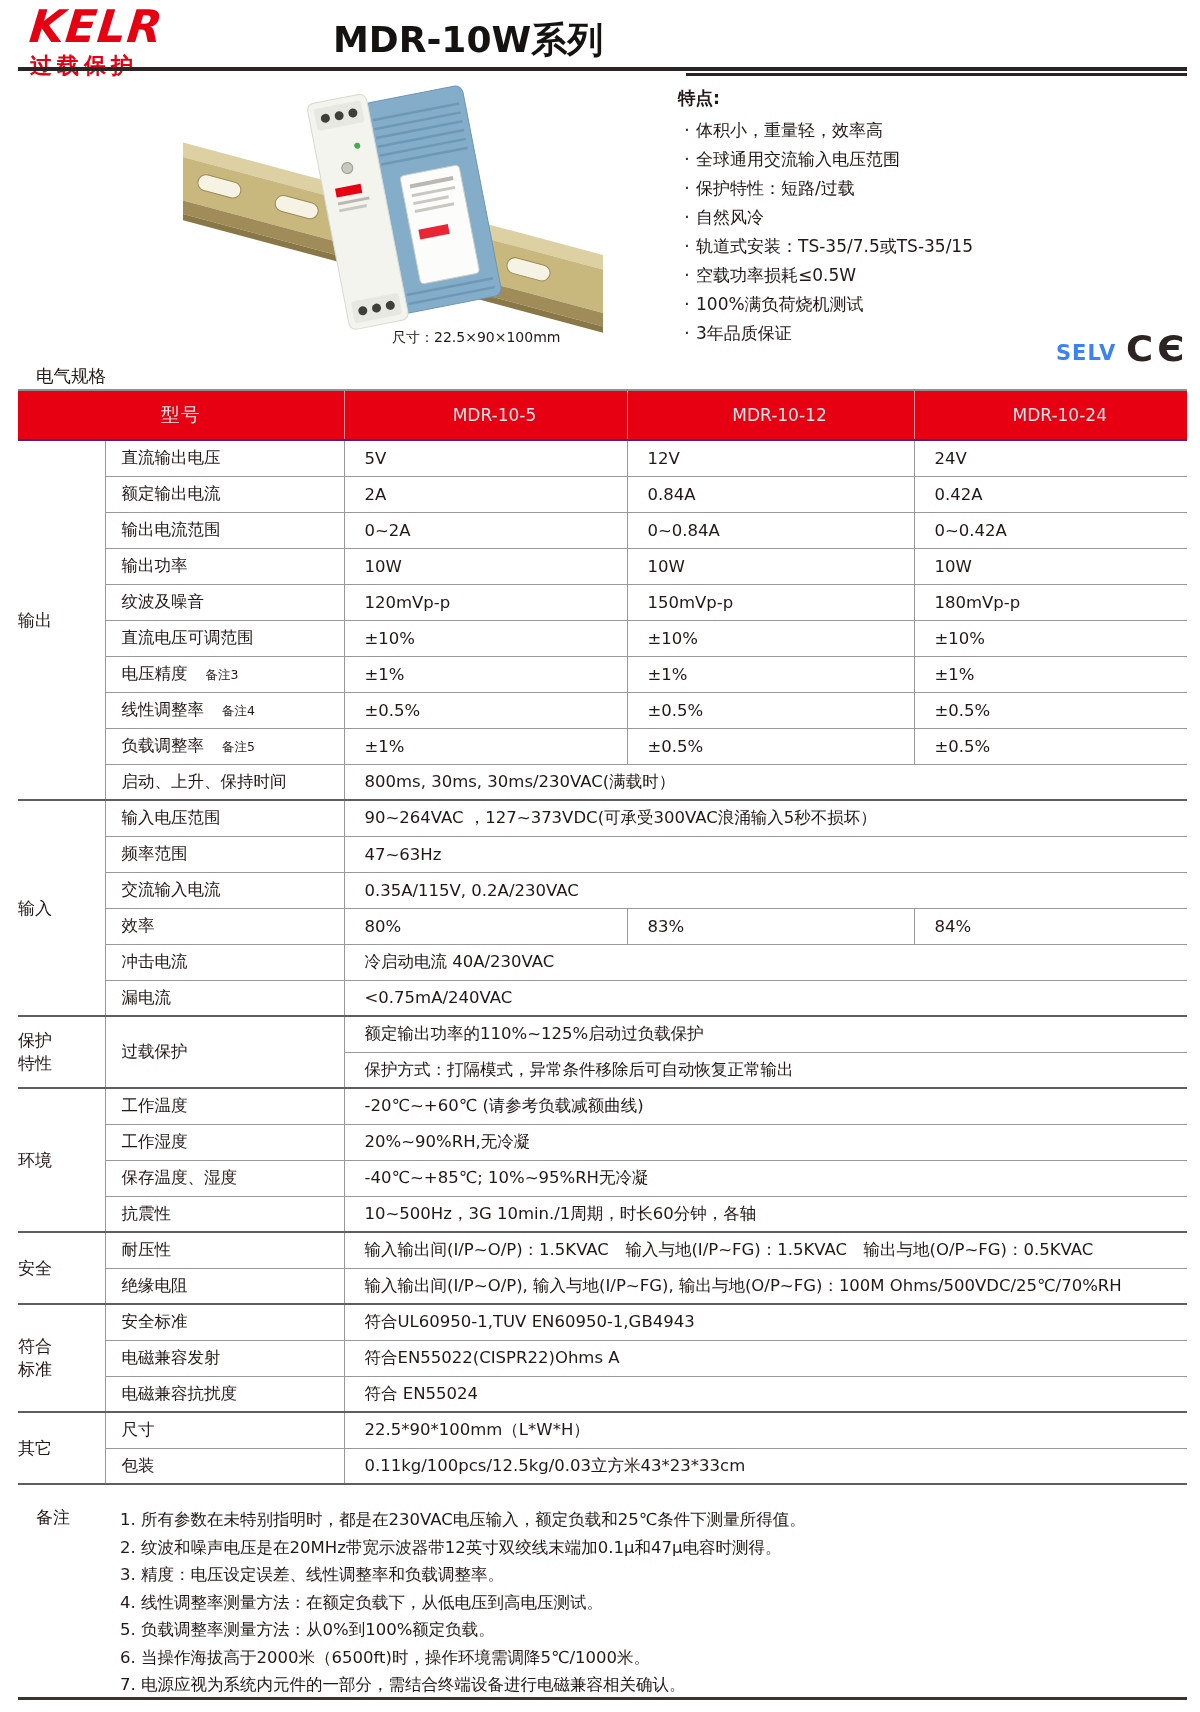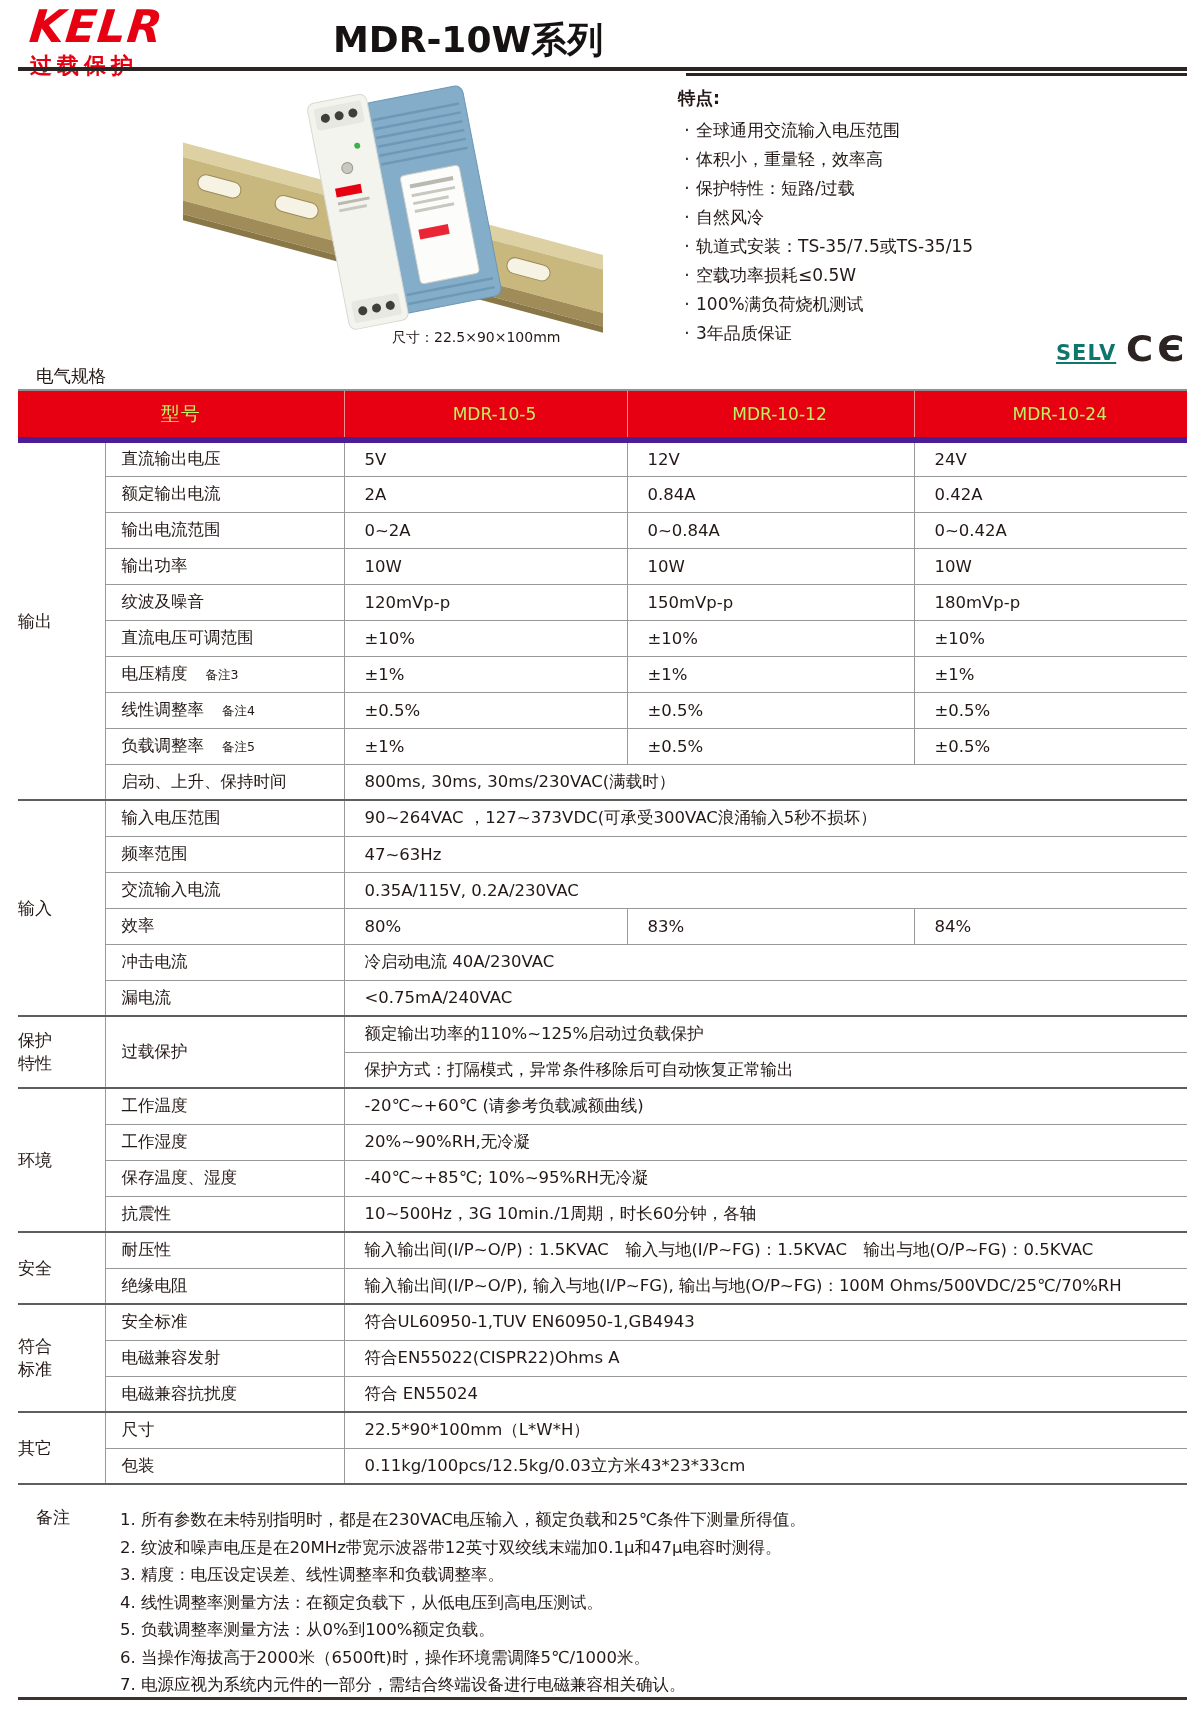--- a/index.html
+++ b/index.html
@@ -18,29 +18,29 @@
   .rule-sub  { position:absolute; left:686px; top:73px; width:501px; height:3px; background:#2b2422; }
   
   .features { position:absolute; left:678px; top:86px; width:510px; font-size:17px; color:#231815; }
   .features-title { font-weight:600; font-size:17.5px; margin-bottom:6px; }
   .feature-item { line-height:29px; white-space:nowrap; }
   .feature-bullet { display:inline-block; width:18px; text-align:center; }
   
   .photo { position:absolute; left:183px; top:84px; width:420px; height:250px; }
   
   .dim-note { position:absolute; left:392px; top:329px; font-size:14px; color:#231815; }
-  .selv { position:absolute; left:1056px; top:341px; font-size:21px; font-weight:700; color:#0f766e; letter-spacing:1px;text-decoration:underline; }
+  .selv { position:absolute; left:1056px; top:341px; font-size:21px; font-weight:700; color:#3b82f6; letter-spacing:1px; }
   .ce { position:absolute; left:1126px; top:328px; font-size:37px; font-weight:600; color:#2b2422; letter-spacing:4px; transform:scaleY(.96); }
   .elec-label { position:absolute; left:36px; top:364px; font-size:17.5px; color:#231815; }
   .table-topline { position:absolute; left:18px; top:389px; width:1169px; height:2px; background:#909090; }
   
   table.spec { position:absolute; left:18px; top:391px; width:1169px; border-collapse:collapse; table-layout:fixed; }
   table.spec th, table.spec td { vertical-align:middle; }
   thead tr { height:49px; }
-  th { background:#e60012; color:#bef264; font-weight:400; border-bottom:6px solid #4c1d95; }
+  th { background:#e60012; color:#e5e5e5; font-weight:400; border-bottom:2px solid #4c1d95; }
   th.mh { text-align:center; font-size:19px; letter-spacing:1px; }
   th.m { text-align:center; padding-left:18px; font-size:17px; border-left:1px solid rgba(255,255,255,.55); }
   tbody tr { height:36px; }
   tbody td { font-size:16.5px; color:#231815; }
   td.c { border-right:1px solid #999; border-bottom:2px solid #5e5e5e; font-size:17px; white-space:pre-line; line-height:1.35; }
   td.p { border-right:1px solid #999; border-bottom:1px solid #999; padding-left:16px; }
   td.v { border-bottom:1px solid #999; padding-left:20px; }
   td.vs { border-right:1px solid #999; }
   td.se { border-bottom:2px solid #5e5e5e; }
   .nr { font-size:12.5px; margin-left:18px; }
@@ -109,22 +109,22 @@
         <rect x="150" y="208" width="48" height="22" rx="3" fill="#e8e8e2"></rect>
         <circle cx="160" cy="219" r="4.5" fill="#3f3f3a"></circle>
           <circle cx="174" cy="219" r="4.5" fill="#3f3f3a"></circle>
           <circle cx="188" cy="219" r="4.5" fill="#3f3f3a"></circle>
       </g>
     </svg>
   </div>
 
   <div class="features">
     <div class="features-title">特点:</div>
+    <div class="feature-item"><span class="feature-bullet">·</span><span>体积小，重量轻，效率高</span></div>
     <div class="feature-item"><span class="feature-bullet">·</span><span>全球通用交流输入电压范围</span></div>
-    <div class="feature-item"><span class="feature-bullet">·</span><span>体积小，重量轻，效率高</span></div>
     <div class="feature-item"><span class="feature-bullet">·</span><span>保护特性：短路/过载</span></div>
     <div class="feature-item"><span class="feature-bullet">·</span><span>自然风冷</span></div>
     <div class="feature-item"><span class="feature-bullet">·</span><span>轨道式安装：TS-35/7.5或TS-35/15</span></div>
     <div class="feature-item"><span class="feature-bullet">·</span><span>空载功率损耗≤0.5W</span></div>
     <div class="feature-item"><span class="feature-bullet">·</span><span>100%满负荷烧机测试</span></div>
     <div class="feature-item"><span class="feature-bullet">·</span><span>3年品质保证</span></div>
   </div>
 
   <div class="dim-note">尺寸：22.5×90×100mm</div>
   <div class="selv">SELV</div>

